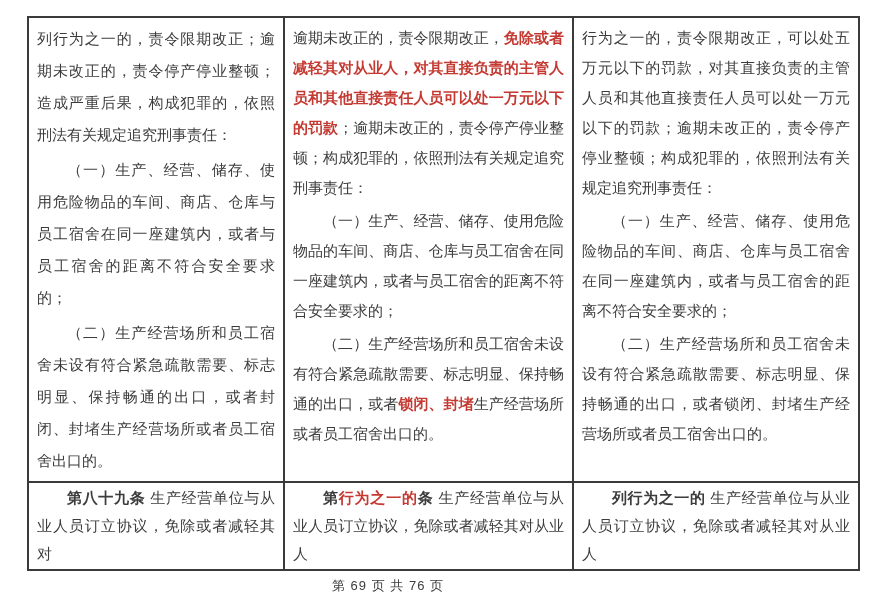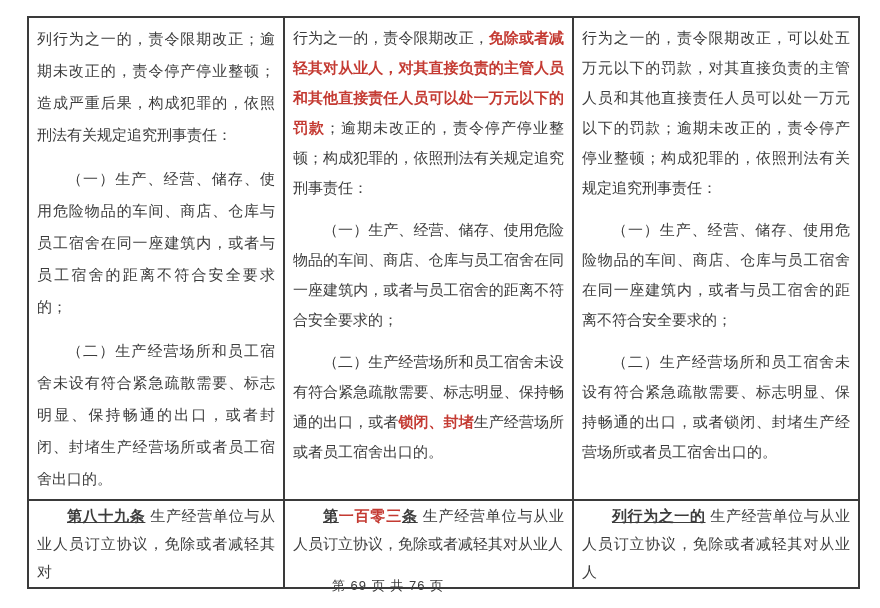--- a/index.html
+++ b/index.html
@@ -33,27 +33,27 @@
   }
   td.w-a{width:256px;}
   td.w-b{width:289px;}
   td.w-c{width:286px;}
   tr.main-row td{height:456px;}
   tr.foot-row td{height:56px;padding-top:1px;padding-bottom:1px;}
   .para{
     text-align:justify;
     margin:0 0 0 0;
   }
-  .para + .para{margin-top:12px;}
+  .para + .para{margin-top:3px;}
   .indent{text-indent:2em;}
   td.w-a .para{line-height:32px;}
   td.w-b .para{line-height:30px;}
   td.w-c .para{line-height:30px;}
   tr.foot-row .para{line-height:28px;}
-  .bold{font-weight:bold;text-decoration:underline;}
+  .bold{font-weight:bold;}
   .red-bold{color:var(--red);font-weight:bold;}
   .page-footer{
     position:absolute;
     left:0;top:577px;width:776px;
     text-align:center;
     font-size:13px;
     color:var(--text);
     letter-spacing:1px;
   }
 </style>
@@ -63,36 +63,36 @@
 <div class="page">
   <table class="cmp">
     <tbody>
       <tr class="main-row">
         <td class="w-a">
             <p class="para"><span>列行为之一的，责令限期改正；逾期未改正的，责令停产停业整顿；造成严重后果，构成犯罪的，依照刑法有关规定追究刑事责任：</span></p>
             <p class="para indent"><span>（一）生产、经营、储存、使用危险物品的车间、商店、仓库与员工宿舍在同一座建筑内，或者与员工宿舍的距离不符合安全要求的；</span></p>
             <p class="para indent"><span>（二）生产经营场所和员工宿舍未设有符合紧急疏散需要、标志明显、保持畅通的出口，或者封闭、封堵生产经营场所或者员工宿舍出口的。</span></p>
           </td>
         <td class="w-b">
-            <p class="para"><span>行为之一的，责令限期改正，</span><span class="red-bold">免除或者减轻其对从业人，对其直接负责的主管人员和其他直接责任人员可以处一万元以下的罚款</span><span>；逾期未改正的，责令停产停业整顿；构成犯罪的，依照刑法有关规定追究刑事责任：</span></p>
+            <p class="para"><span>逾期未改正的，责令限期改正，</span><span class="red-bold">免除或者减轻其对从业人，对其直接负责的主管人员和其他直接责任人员可以处一万元以下的罚款</span><span>；逾期未改正的，责令停产停业整顿；构成犯罪的，依照刑法有关规定追究刑事责任：</span></p>
             <p class="para indent"><span>（一）生产、经营、储存、使用危险物品的车间、商店、仓库与员工宿舍在同一座建筑内，或者与员工宿舍的距离不符合安全要求的；</span></p>
             <p class="para indent"><span>（二）生产经营场所和员工宿舍未设有符合紧急疏散需要、标志明显、保持畅通的出口，或者</span><span class="red-bold">锁闭、封堵</span><span>生产经营场所或者员工宿舍出口的。</span></p>
           </td>
         <td class="w-c">
             <p class="para"><span>行为之一的，责令限期改正，可以处五万元以下的罚款，对其直接负责的主管人员和其他直接责任人员可以处一万元以下的罚款；逾期未改正的，责令停产停业整顿；构成犯罪的，依照刑法有关规定追究刑事责任：</span></p>
             <p class="para indent"><span>（一）生产、经营、储存、使用危险物品的车间、商店、仓库与员工宿舍在同一座建筑内，或者与员工宿舍的距离不符合安全要求的；</span></p>
             <p class="para indent"><span>（二）生产经营场所和员工宿舍未设有符合紧急疏散需要、标志明显、保持畅通的出口，或者锁闭、封堵生产经营场所或者员工宿舍出口的。</span></p>
           </td>
       </tr>
       <tr class="foot-row">
         <td class="w-a">
             <p class="para indent"><span class="bold">第八十九条</span><span> 生产经营单位与从业人员订立协议，免除或者减轻其对</span></p>
           </td>
         <td class="w-b">
-            <p class="para indent"><span class="bold">第</span><span class="red-bold">一百零三</span><span class="bold">条</span><span> 生产经营单位与从业人员订立协议，免除或者减轻其对从业人</span></p>
+            <p class="para indent"><span class="bold">第</span><span class="red-bold">行为之一的</span><span class="bold">条</span><span> 生产经营单位与从业人员订立协议，免除或者减轻其对从业人</span></p>
           </td>
         <td class="w-c">
             <p class="para indent"><span class="bold">列行为之一的</span><span> 生产经营单位与从业人员订立协议，免除或者减轻其对从业人</span></p>
           </td>
       </tr>
     </tbody>
   </table>
 
   <div class="page-footer">第 69 页 共 76 页</div>
 </div>

